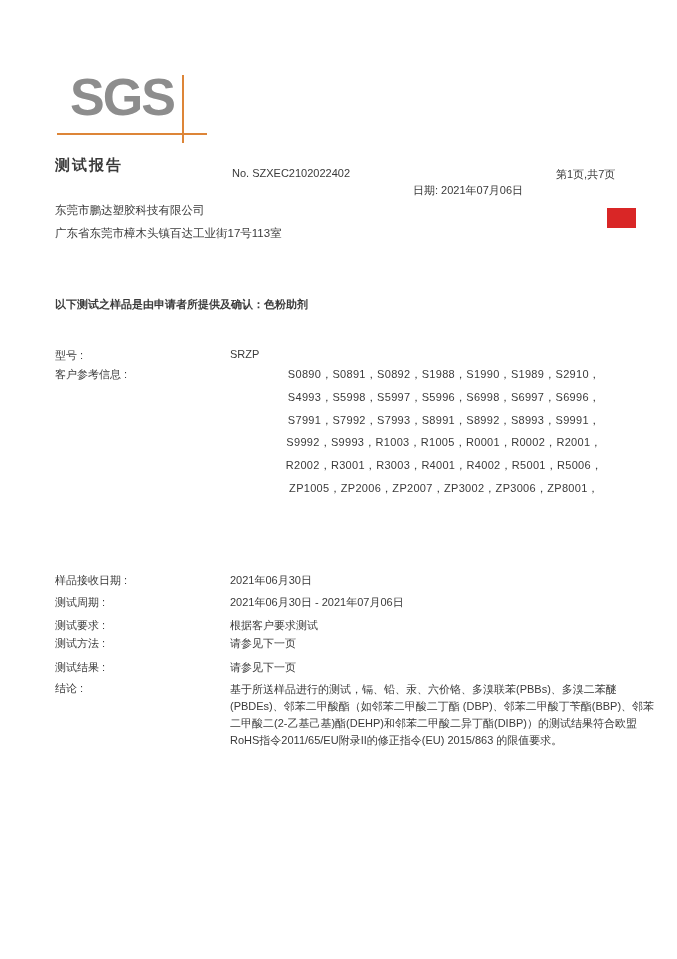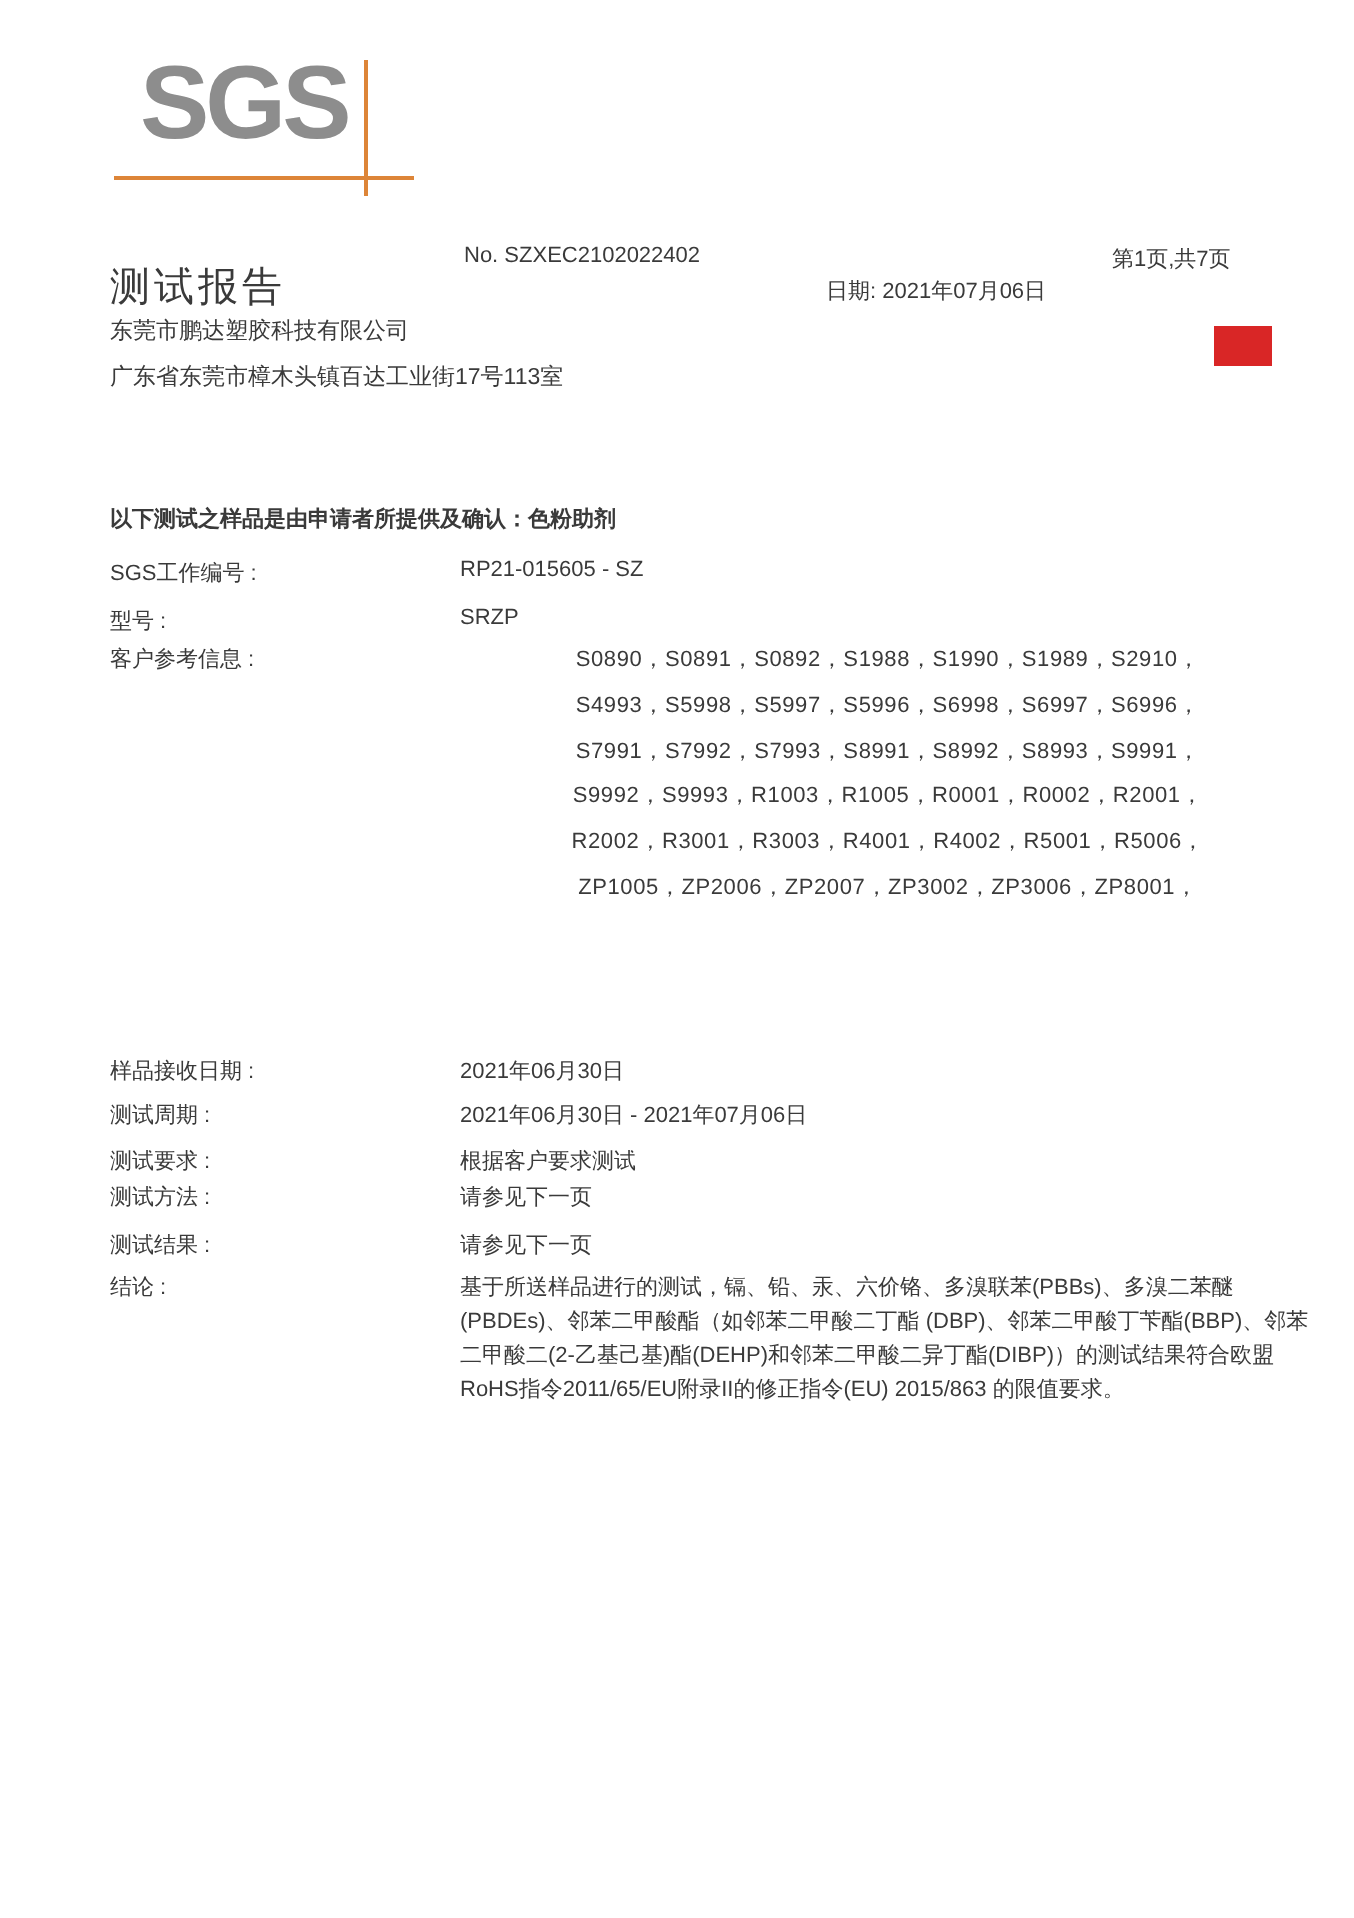--- a/index.html
+++ b/index.html
@@ -1,29 +1,29 @@
 <!DOCTYPE html>
 <html><head>
 <meta charset="utf-8">
 <style>
   html,body{margin:0;padding:0;background:#ffffff;}
   .page{
     position:relative;width:677px;height:775px;background:#ffffff;overflow:hidden;
-    font-family:"Liberation Sans","DejaVu Sans",sans-serif;color:#3a3a3a;
+    font-family:"Liberation Sans","DejaVu Sans",sans-serif;color:#3a3a3a;margin-top:45px;
   }
   
   .sgs-logo{
     position:absolute;left:70px;top:26px;font-size:52px;font-weight:bold;
     color:#8d8d8d;letter-spacing:-2px;line-height:1;
   }
   .rule-top{position:absolute;left:57px;top:88px;width:150px;height:2px;background:#dd8538;}
   .tick-top{position:absolute;left:182px;top:30px;width:2px;height:68px;background:#dd8538;}
   .red-marker{position:absolute;left:607px;top:163px;width:29px;height:20px;background:#d92626;}
   
-  .title{position:absolute;left:55px;top:130px;font-size:20px;font-weight:normal;letter-spacing:2px;}
+  .title{position:absolute;left:55px;top:111px;font-size:15px;font-weight:bold;letter-spacing:2px;}
   .report-no{position:absolute;left:232px;top:122px;font-size:11px;}
   .report-date{position:absolute;left:413px;top:138px;font-size:11px;}
   .page-info{position:absolute;left:556px;top:122px;font-size:11px;}
   .company-name{position:absolute;left:55px;top:158px;font-size:11.5px;}
   .company-address{position:absolute;left:55px;top:181px;font-size:11.5px;}
   .sample-statement{position:absolute;left:55px;top:252px;font-size:11px;font-weight:bold;}
   
   .frow{position:absolute;left:55px;display:flex;font-size:11px;}
   .flabel{width:175px;flex:0 0 175px;}
   .fvalue{width:428px;}
@@ -56,24 +56,20 @@
   <div class="title">测试报告</div>
   <div class="report-no">No. SZXEC2102022402</div>
   <div class="report-date">日期: 2021年07月06日</div>
   <div class="page-info">第1页,共7页</div>
 
   <div class="company-name">东莞市鹏达塑胶科技有限公司</div>
   <div class="company-address">广东省东莞市樟木头镇百达工业街17号113室</div>
 
   <div class="sample-statement">以下测试之样品是由申请者所提供及确认：色粉助剂</div>
 
-  <div class="frow" style="top:279px">
-    <div class="flabel">SGS工作编号 :</div>
-    <div class="fvalue">RP21-015605 - SZ</div>
-  </div>
 
   <div class="frow" style="top:303px">
     <div class="flabel">型号 :</div>
     <div class="fvalue">SRZP</div>
   </div>
 
   <div class="frow" style="top:322px">
     <div class="flabel">客户参考信息 :</div>
     <div class="fvalue">
       <span class="refline">S0890，S0891，S0892，S1988，S1990，S1989，S2910，</span>

